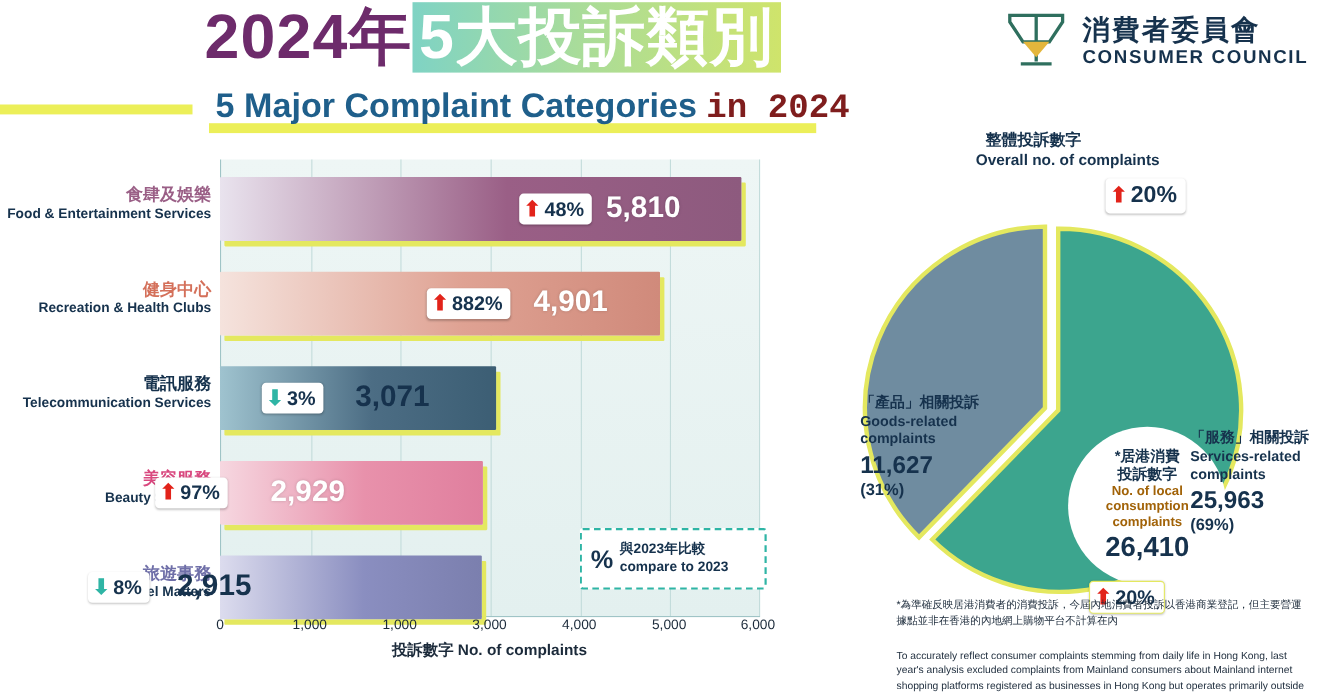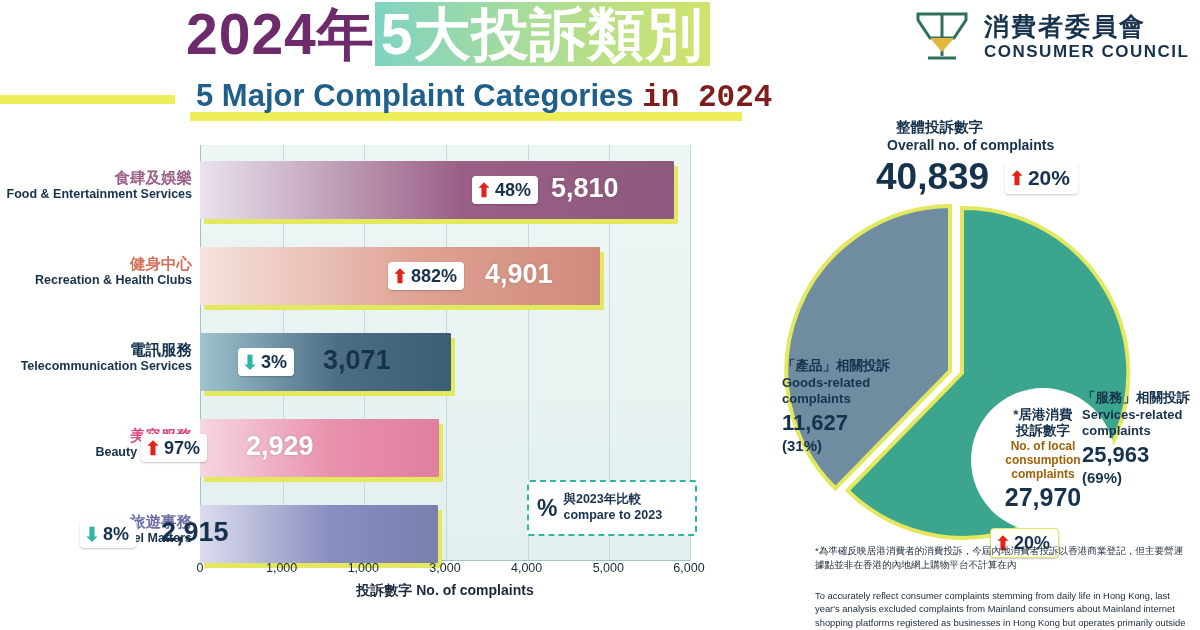--- a/index.html
+++ b/index.html
@@ -244,40 +244,39 @@
     <span class="xtick" style="left:326.6px">4,000</span>
     <span class="xtick" style="left:408.3px">5,000</span>
     <span class="xtick" style="left:489px">6,000</span>
   </div>
   <div class="axis-title">投訴數字 No. of complaints</div>
 </div>
 
 <div class="piepanel">
   <div class="overall-cn">整體投訴數字</div>
   <div class="overall-en">Overall no. of complaints</div>
-  <div class="overall-num">40,839</div>
   <div class="overall-chip">
     <span class="arrow up">⬆</span>
     <span class="pct">20%</span>
   </div>
 
   <div class="piewrap">
     <svg viewBox="0 0 350 350" width="350" height="350">
 
       <path d="M175 175 L175 10 A165 165 0 1 1 60.5 292.5 Z" transform="translate(5,0)" fill="#3ca58e" stroke="#e4e85f" stroke-width="4"></path>
 
       <path d="M175 175 L60.5 292.5 A165 165 0 0 1 175 10 Z" transform="translate(-7,-2)" fill="#6f8ca0" stroke="#e4e85f" stroke-width="4"></path>
     </svg>
     <div class="donut-center">
       <span class="dc-cn">*居港消費</span>
       <span class="dc-cn">投訴數字</span>
       <span class="dc-en">No. of local</span>
       <span class="dc-en">consumption</span>
       <span class="dc-en">complaints</span>
-      <span class="dc-num">27,970</span>
+      <span class="dc-num">26,410</span>
     </div>
     <div class="center-chip">
       <span class="arrow up">⬆</span>
       <span class="pct">20%</span>
     </div>
 
     <div class="lbl-goods">
       <span class="lbl-cn">「產品」相關投訴</span>
       <span class="lbl-en">Goods-related<br>complaints</span>
       <span class="lbl-num">11,627</span>

